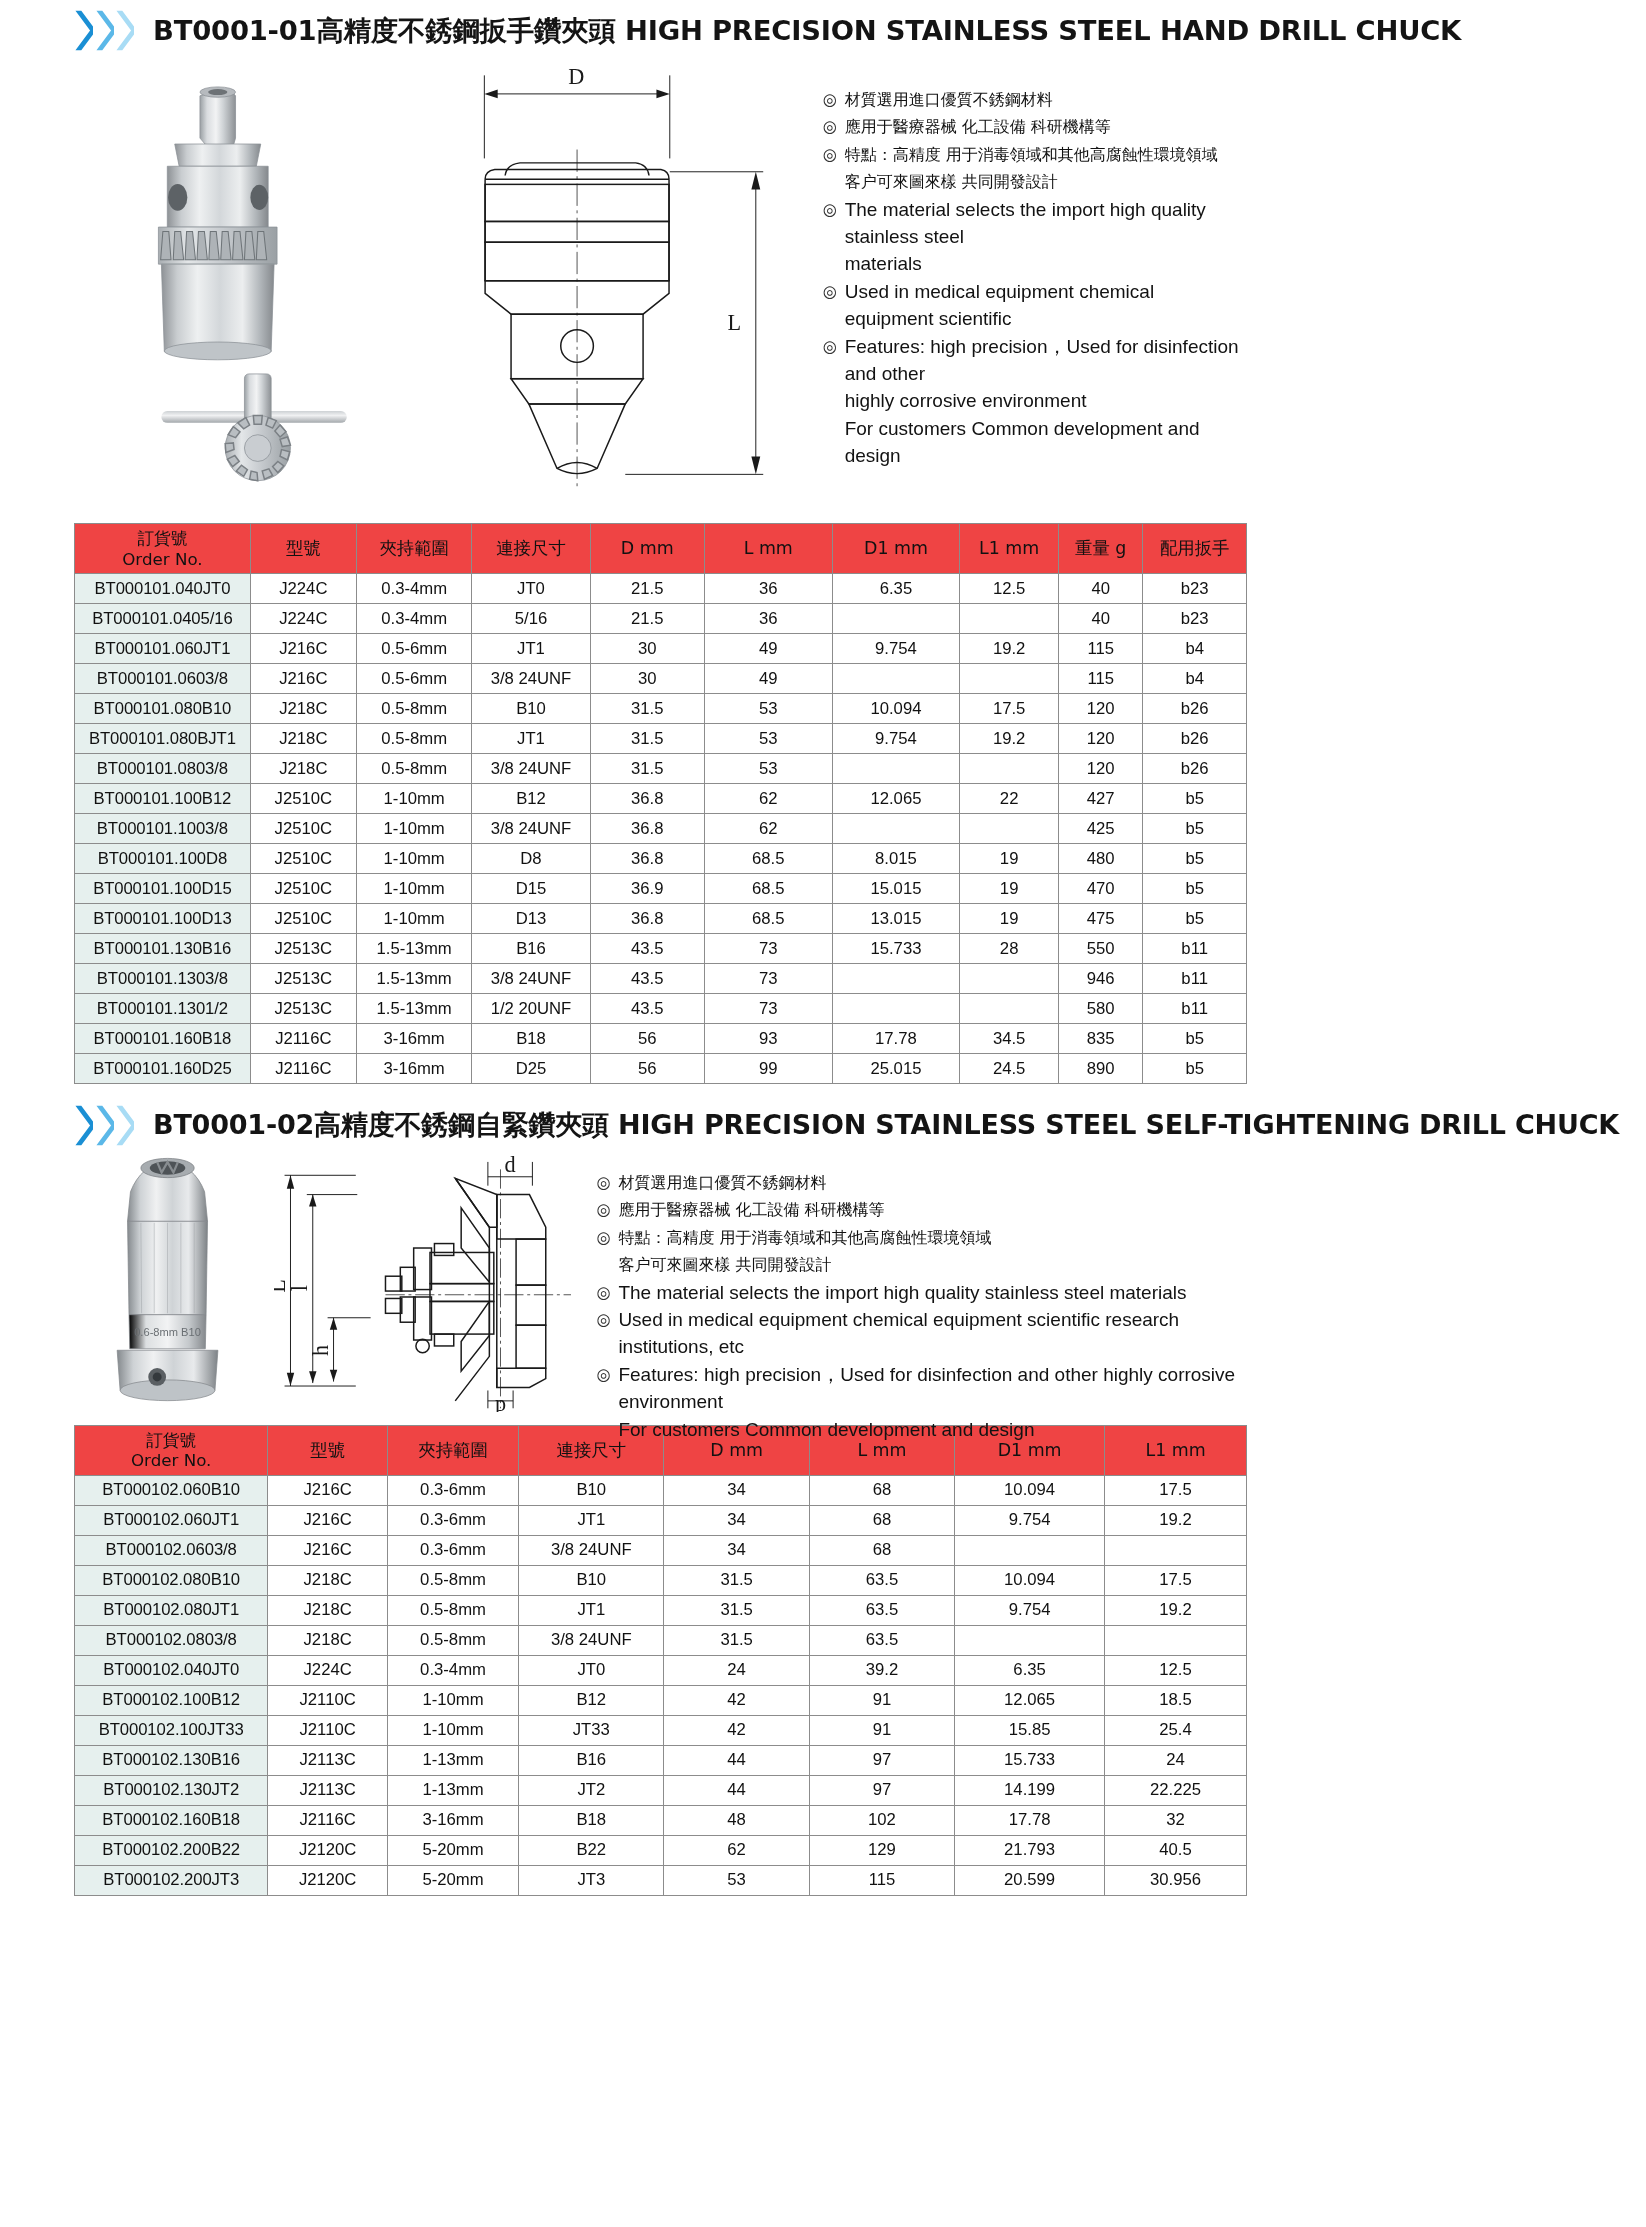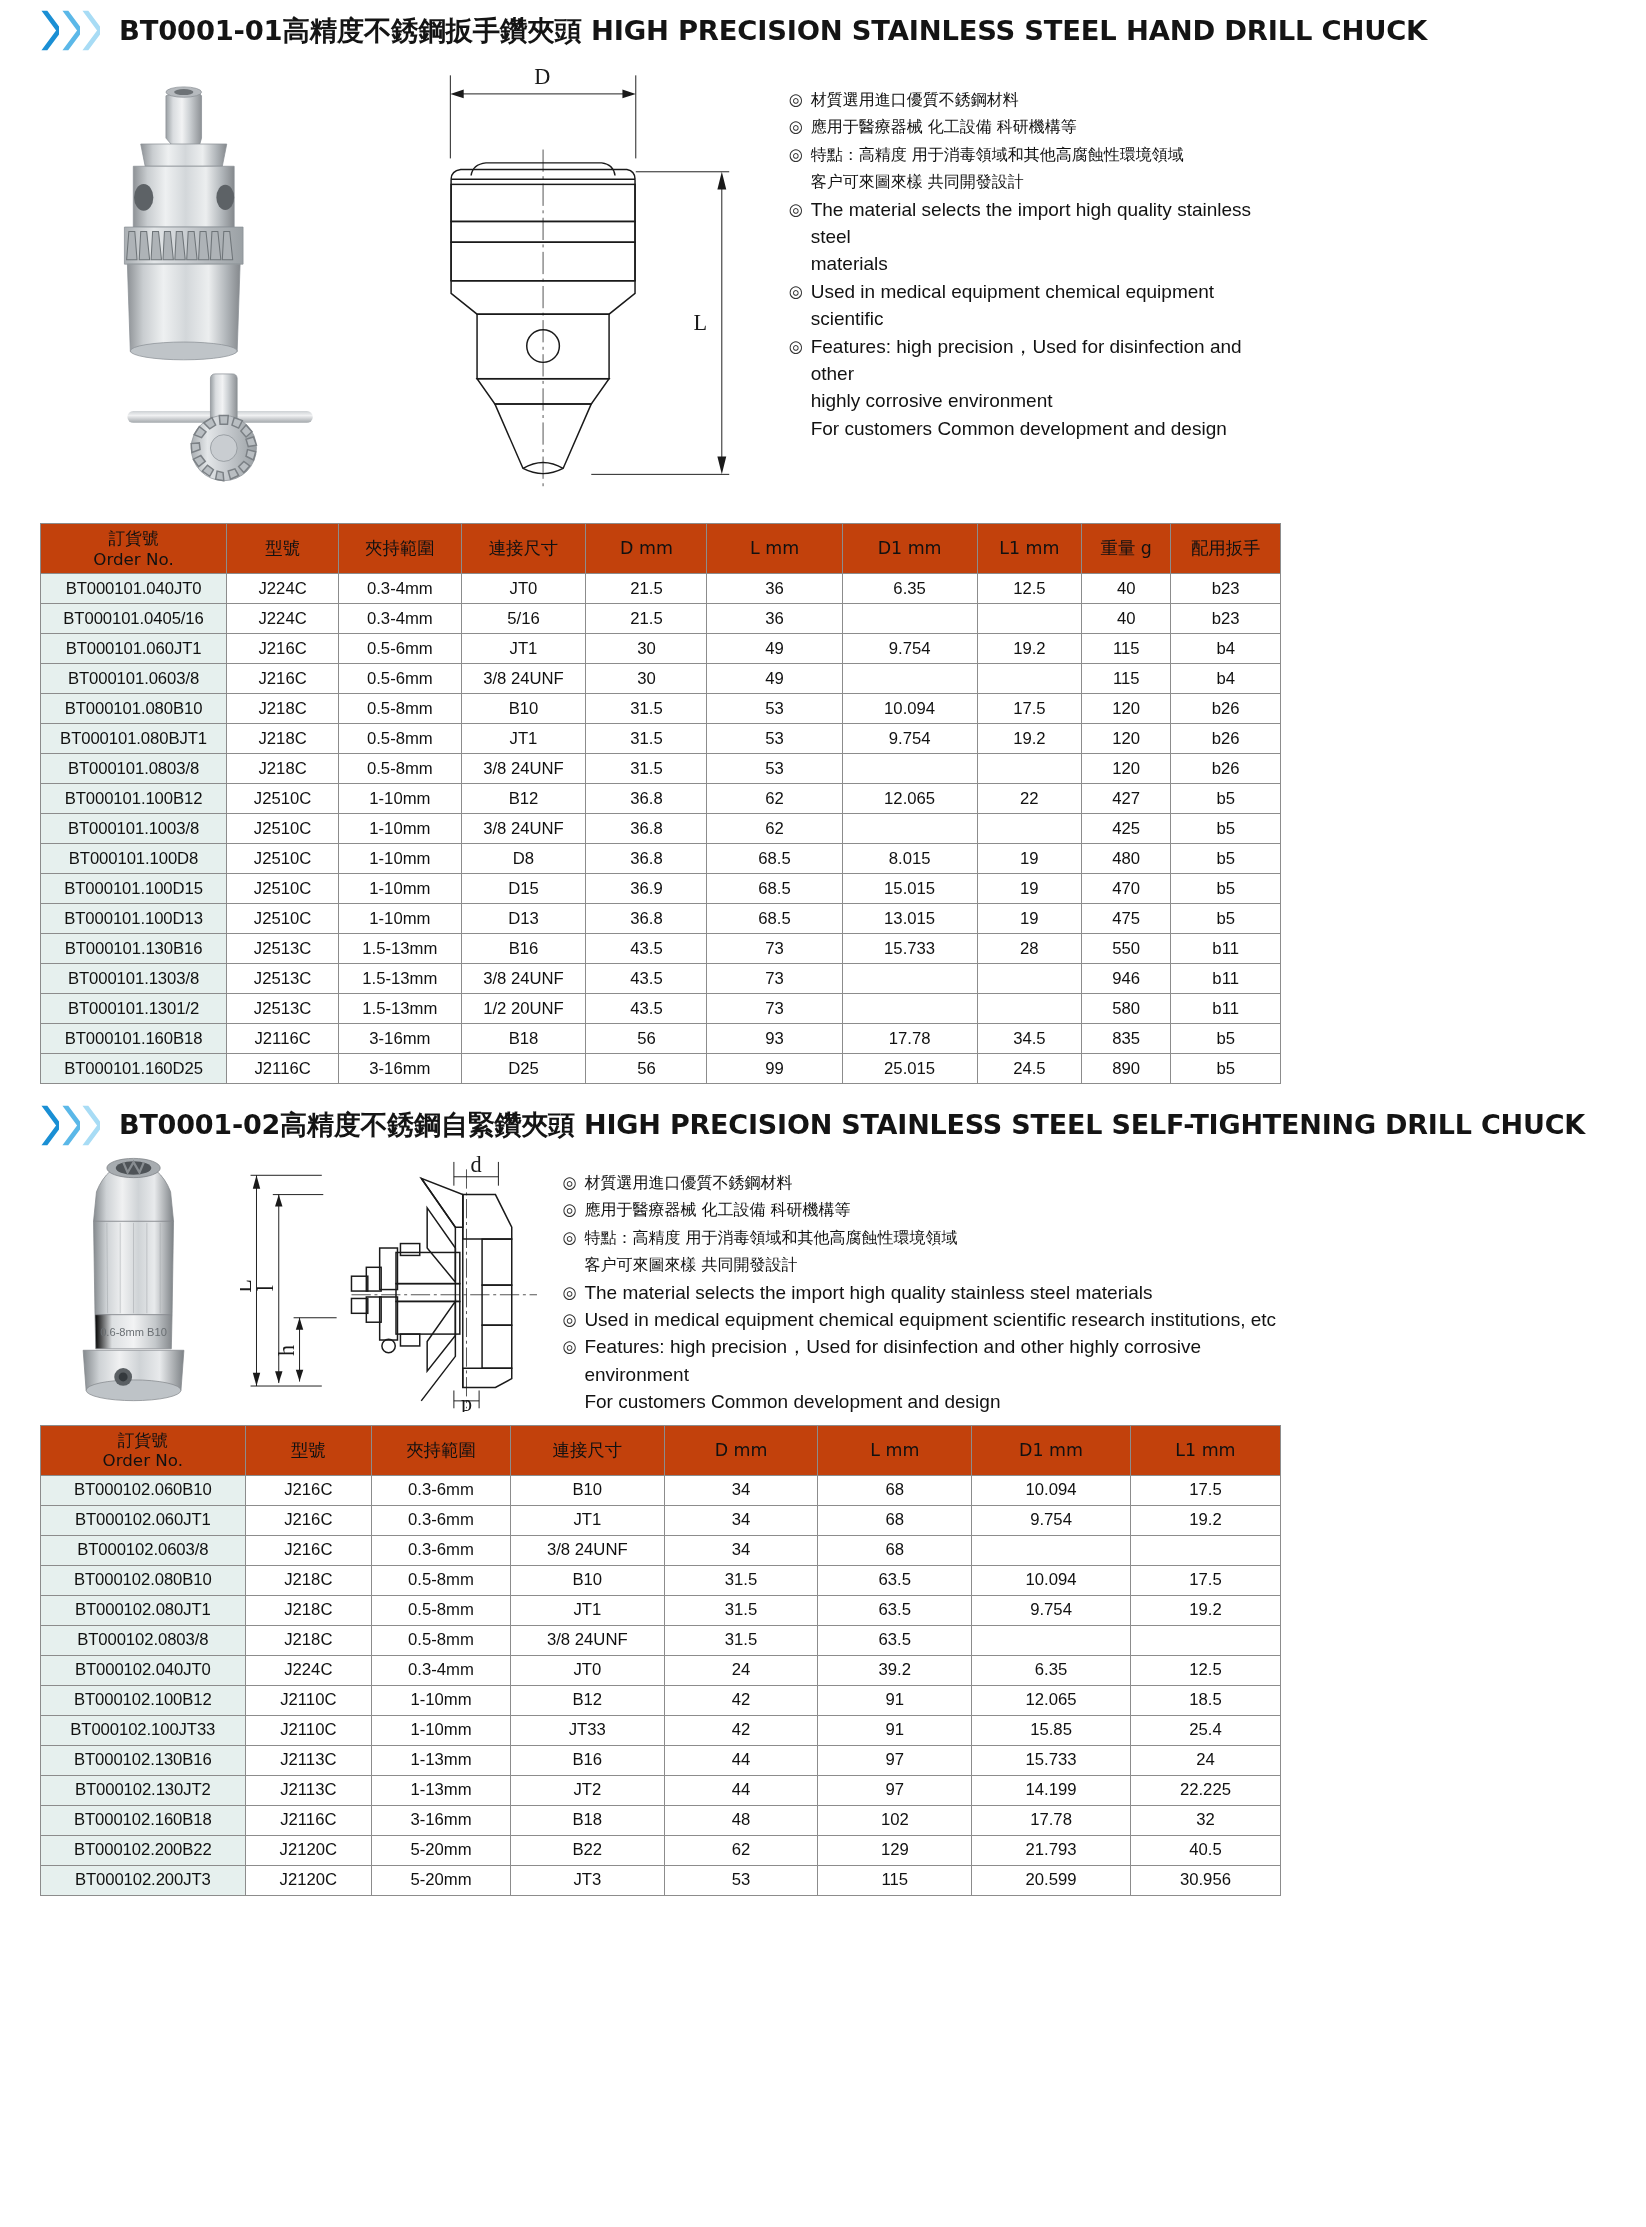--- a/index.html
+++ b/index.html
@@ -7,21 +7,21 @@
   body {
     width: 1647px;
     height: 2227px;
     background: #ffffff;
     font-family: "Liberation Sans", "DejaVu Sans", sans-serif;
     color: #1a1a1a;
     position: relative;
     overflow: hidden;
   }
 
-  .page { width: 1321px; height: 2227px; position: relative; padding: 0 40px; }
+  .page { width: 1321px; height: 2227px; position: relative; padding: 0 74px; }
 
   
   .section-head {
     display: flex;
     align-items: center;
     gap: 19px;
     height: 55px;
   }
   .chevrons { display: flex; align-items: center; gap: 1.5px; flex: 0 0 auto; padding-left: 0px; }
   .chev { width: 19px; height: 45px; }
@@ -69,21 +69,21 @@
   table.spec th, table.spec td {
     border: 1.1px solid #8c8c8c;
     text-align: center;
     vertical-align: middle;
     padding: 0;
     height: 30px;
     font-weight: 400;
     color: #111;
   }
   table.spec thead th {
-    background: #c2410c;
+    background: #ef4444;
     height: 50px;
     font-size: 17.4px;
     font-weight: 400;
     font-family: "DejaVu Sans", sans-serif;
     line-height: 1.22;
   }
   table.spec thead th.two-line { font-size: 16.7px; }
   table.spec tbody td:first-child {
     background: #e6f0ee;
     font-size: 16.7px;

